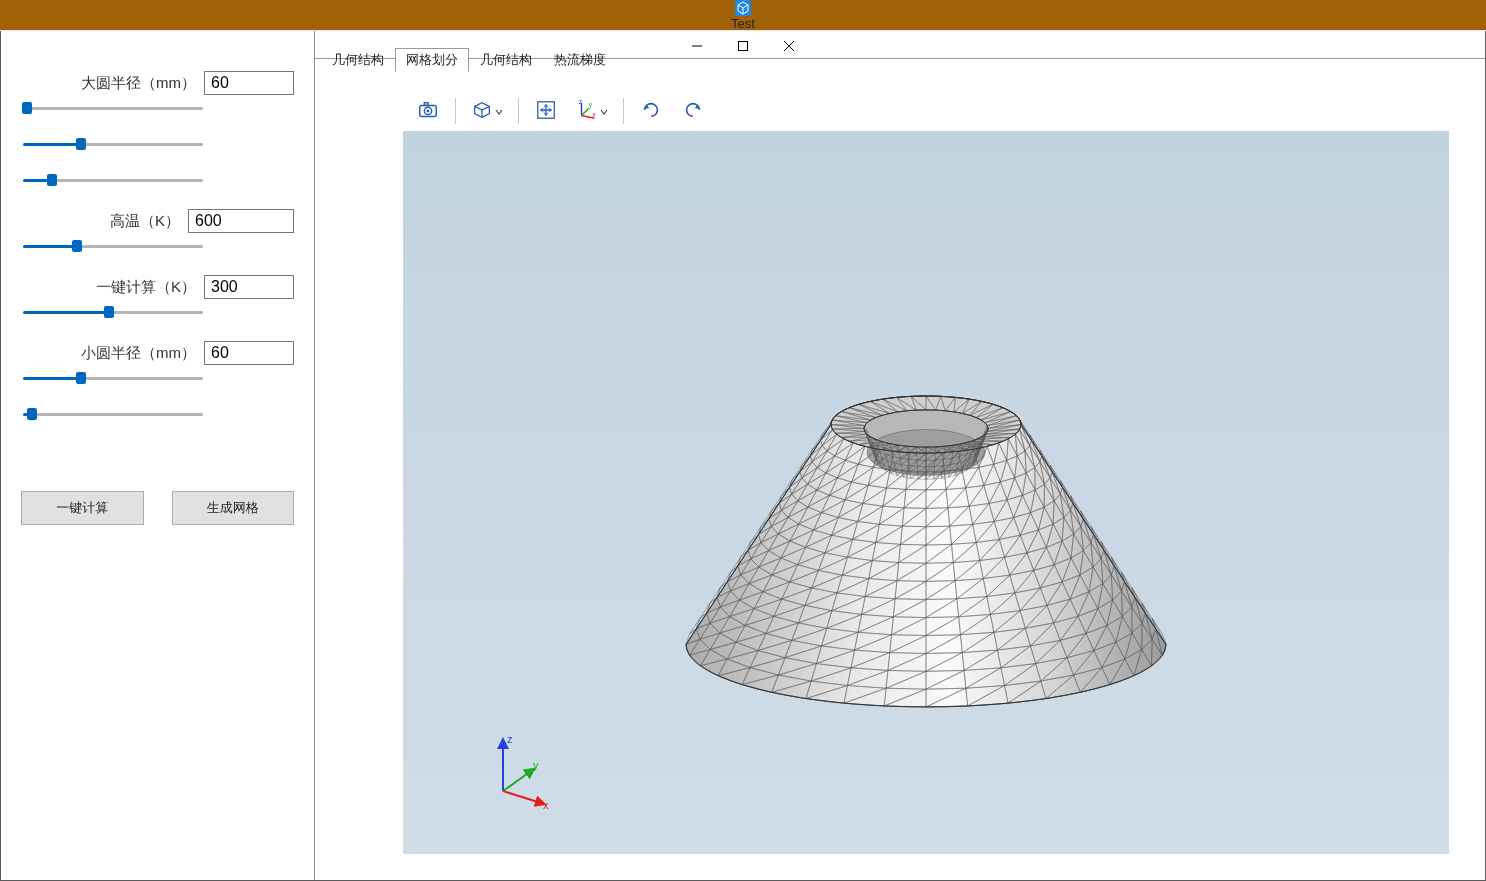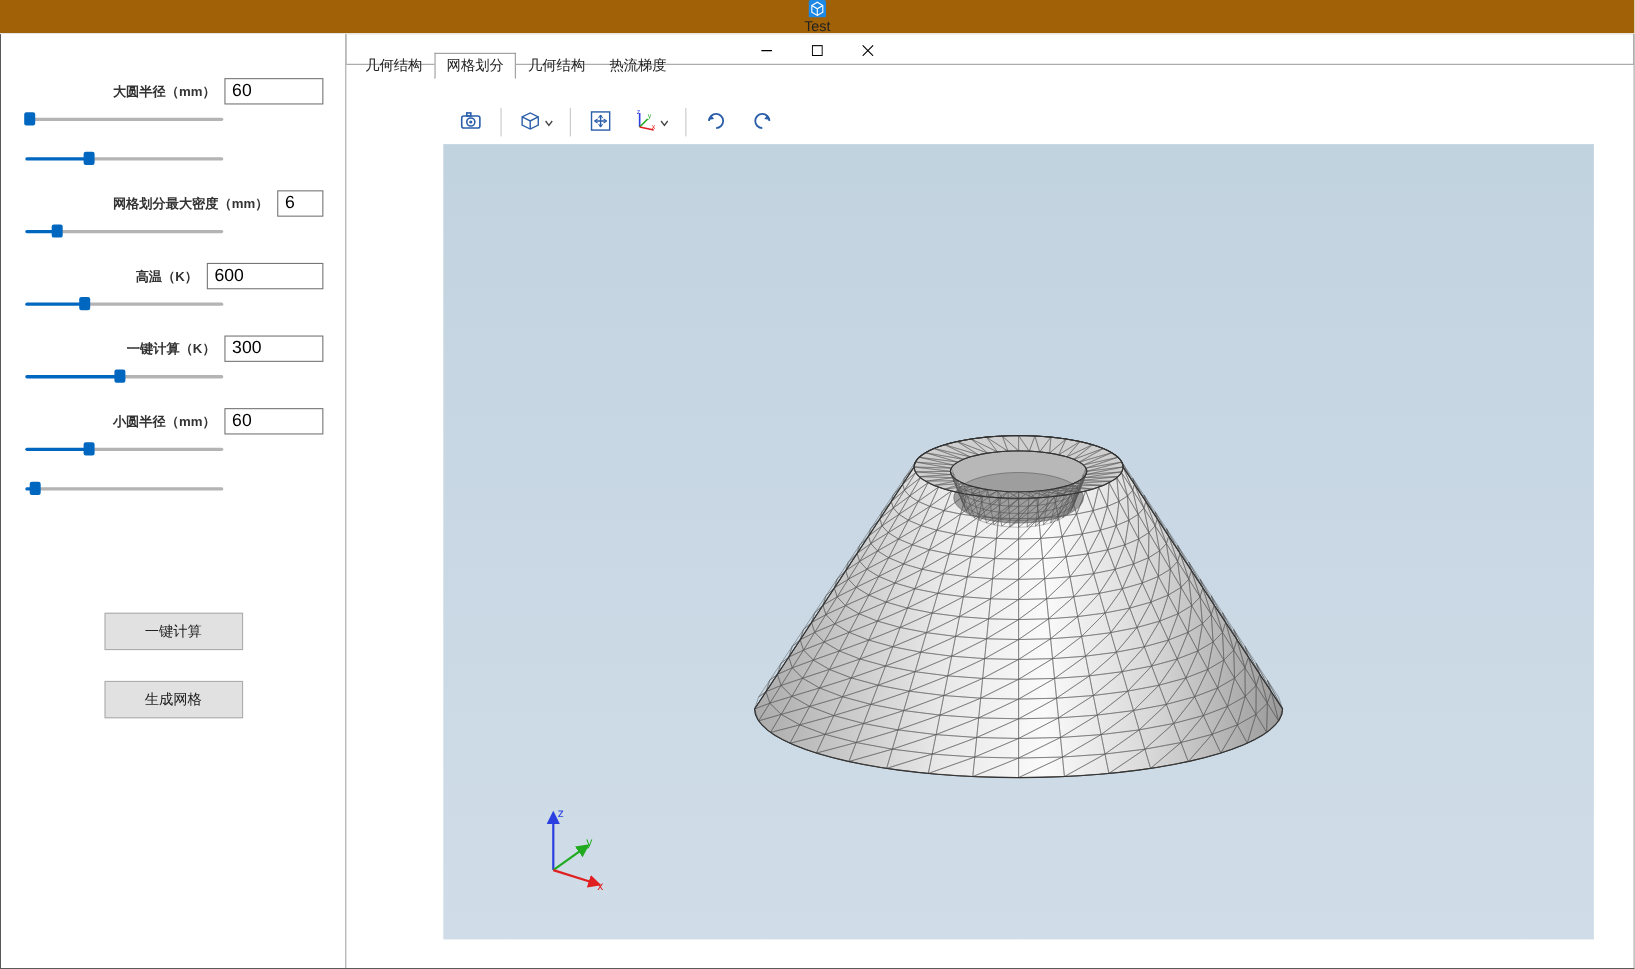--- a/index.html
+++ b/index.html
@@ -14,33 +14,33 @@
   .titlebar .winbtn { width: 46px; height: 30px; display: flex; align-items: center; justify-content: center; }
 
   
   .client { display: flex; height: calc(881px - 31px); border: 1px solid #5a5a5a; border-top: none; }
   .sidepanel { width: 314px; background: #fff; border-right: 1px solid #8c8c8c; padding: 40px 20px 20px 20px; }
   .mainpanel { flex: 1; display: flex; flex-direction: column; }
 
   
   .param-row { margin-bottom: 22px; }
   .param-top { display: flex; align-items: center; justify-content: flex-end; gap: 8px; margin-bottom: 6px; }
-  .param-label { font-size: 12px; color: #333; text-align: right; font-weight: bold; }
+  .param-label { font-size: 15px; color: #333; text-align: right; }
   .param-input { height: 24px; border: 1px solid #767676; padding: 0 6px; font-size: 16px; background: #fff; }
   .param-input.w90 { width: 90px; }
   .param-input.w118 { width: 106px; }
   .param-input.w42 { width: 42px; }
 
   .slider { position: relative; height: 14px; margin-left: 2px; width: 180px; }
   .slider .track-fill { position: absolute; top: 6px; left: 0; height: 3px; background: #0067c0; border-radius: 2px; }
   .slider .track-rest-wrap { position: absolute; top: 6px; left: 0; right: 0; height: 3px; }
   .slider .track-rest { position: absolute; top: 0; height: 3px; background: #b4b4b4; border-radius: 2px; right: 0; }
   .slider .thumb { position: absolute; top: 1px; width: 10px; height: 12px; background: #0067c0; border-radius: 2px; transform: translateX(-50%); }
 
-  .action-buttons { margin-top: 106px; display: flex; flex-direction: column; align-items: center; gap: 28px; }
+  .action-buttons { margin-top: 70px; display: flex; flex-direction: row; align-items: center; gap: 28px; }
   .actbtn { width: 126px; height: 34px; background: #e1e1e1; border: 1px solid #adadad; font-size: 13px; cursor: default; display: flex; align-items: center; justify-content: center; }
 
   
   .tabs { height: 28px; display: flex; align-items: flex-end; border-bottom: 1px solid #9a9a9a; padding-left: 6px; gap: 0; }
   .tab { height: 24px; padding: 0 10px; font-size: 13px; display: flex; align-items: center; border: 1px solid transparent; position: relative; top: 14px; }
   .tab.active { background: #fff; border: 1px solid #9a9a9a; border-bottom: 1px solid #fff; }
 
   
   .viewer-wrap { flex: 1; background: #fff; padding: 34px 36px 26px 88px; }
   .toolbar { height: 36px; display: flex; align-items: center; gap: 0px; padding-left: 4px; }
@@ -105,24 +105,20 @@
         <div class="param-row">
     <div class="slider" style="width:180px">
       <div class="track-rest-wrap">
               <div class="track-rest" style="left:32%"></div>
             </div>
       <div class="track-fill" style="width:32%"></div>
       <div class="thumb" style="left:32%"></div>
     </div>
         </div>
         <div class="param-row">
-    <div class="param-top">
-      <span class="param-label">网格划分最大密度（mm）</span>
-      <input class="param-input w42" value="6" style="">
-    </div>
     <div class="slider" style="width:180px">
       <div class="track-rest-wrap">
               <div class="track-rest" style="left:16%"></div>
             </div>
       <div class="track-fill" style="width:16%"></div>
       <div class="thumb" style="left:16%"></div>
     </div>
         </div>
         <div class="param-row">
     <div class="param-top">

